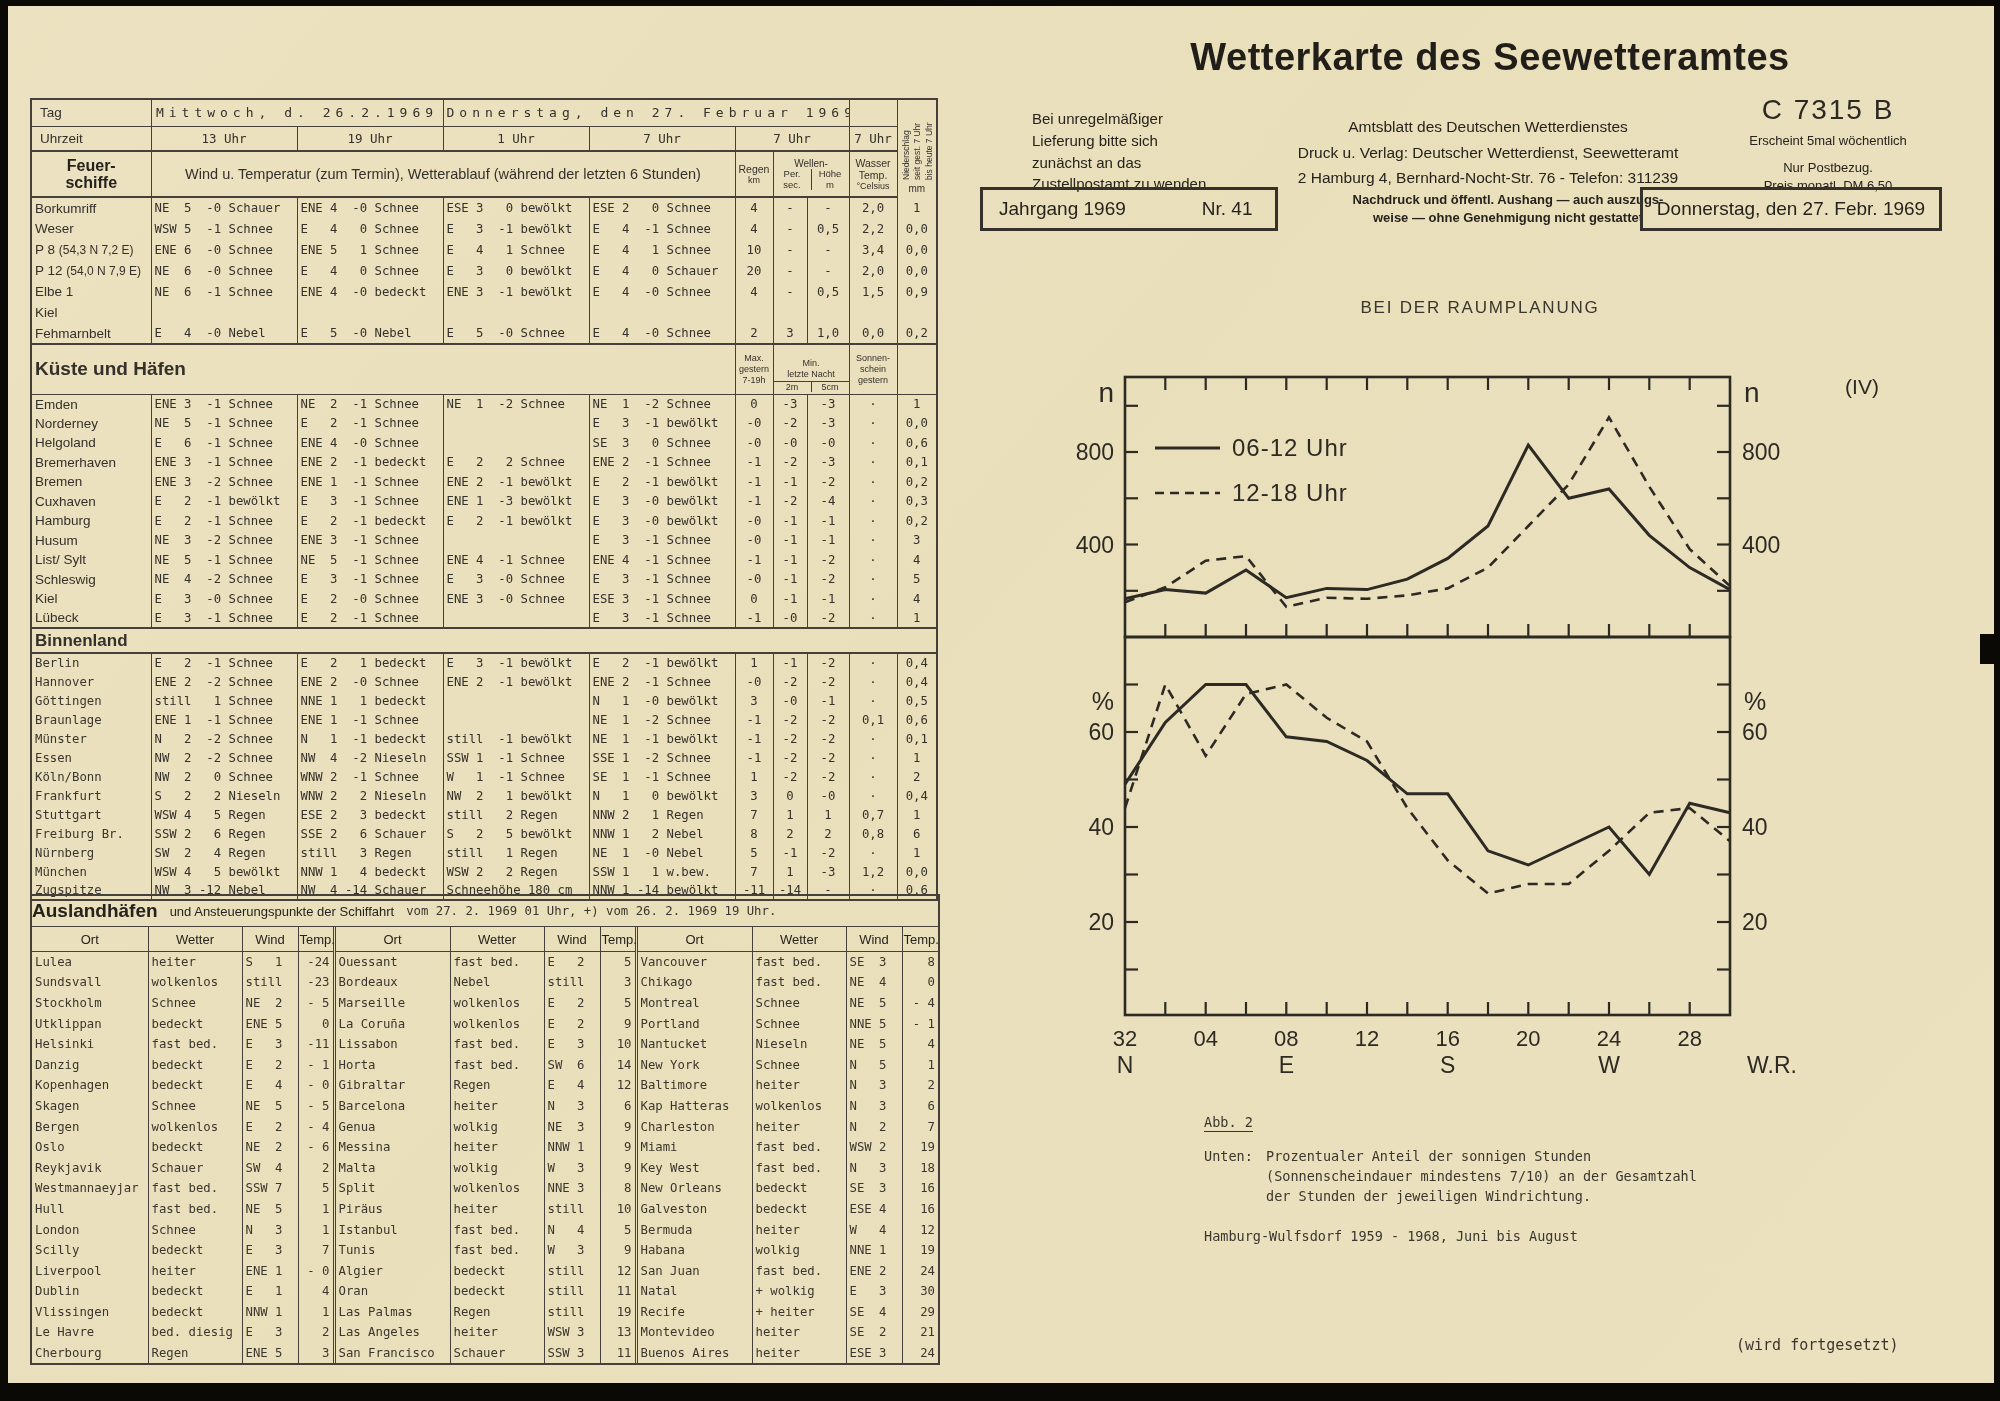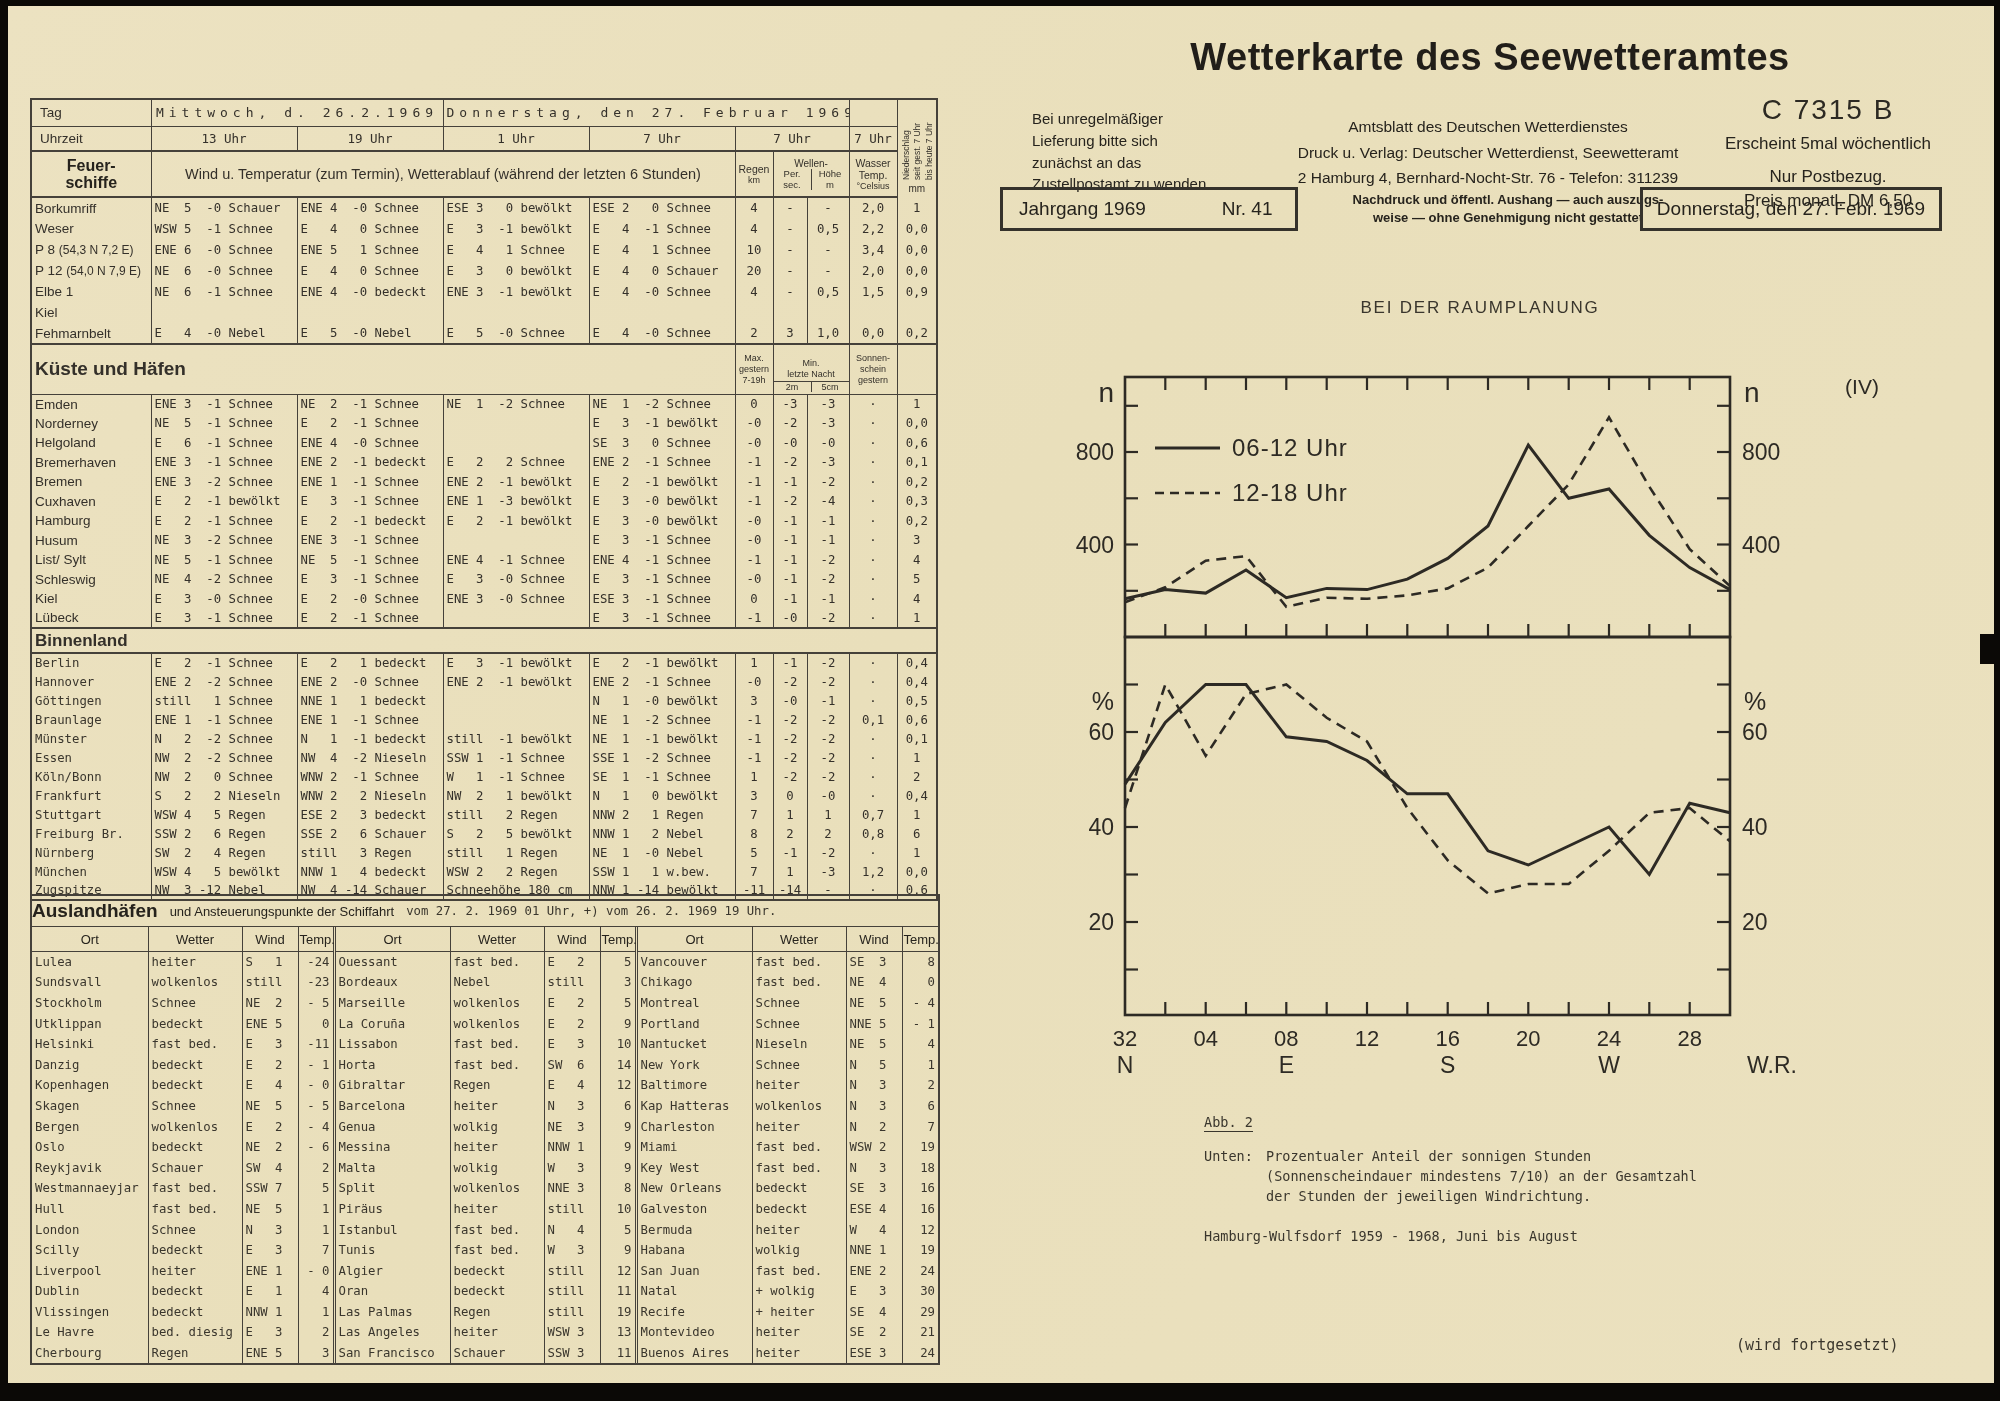--- a/index.html
+++ b/index.html
@@ -71,23 +71,23 @@
   tr.ar{height:20.6px;}
   td.an,td.awind{white-space:pre;}
   td.at{text-align:right;padding-right:5px;white-space:pre;}
 
   
   .mh-title{left:1052px;top:30px;width:860px;text-align:center;font-size:38px;font-weight:bold;
             color:#211e19;letter-spacing:0.5px;}
   .mh-code{left:1700px;top:88px;width:240px;text-align:center;font-size:28px;color:#2c2922;letter-spacing:2px;}
   .mh-left{left:1024px;top:102px;width:240px;font-size:15px;line-height:1.45;color:#26231d;}
   .mh-center{left:1190px;top:108px;width:580px;text-align:center;font-size:15.5px;line-height:1.65;color:#26231d;}
-  .mh-right{left:1700px;top:126px;width:240px;text-align:center;font-size:17px;line-height:1.4;color:#26231d;}
+  .mh-right{left:1700px;top:126px;width:240px;text-align:center;font-size:13px;line-height:1.4;color:#26231d;}
   .mh-right .gap{margin-top:9px;}
-  .jg-box{left:992px;top:181px;width:292px;height:38px;border:3px solid #35322b;
+  .jg-box{left:972px;top:181px;width:292px;height:38px;border:3px solid #35322b;
           display:flex;align-items:center;font-size:19px;color:#26231d;}
   .jg-box .jg{padding-left:16px;}
   .jg-box .nr{margin-left:76px;}
   .nd{left:1326px;top:185px;width:348px;text-align:center;font-size:13px;font-weight:bold;
       line-height:1.35;color:#26231d;}
   .date-box{left:1632px;top:181px;width:296px;height:38px;border:3px solid #35322b;
             display:flex;align-items:center;justify-content:center;font-size:19px;color:#26231d;}
 
   
   .chart-title{left:1072px;top:288px;width:800px;text-align:center;font-size:17px;

